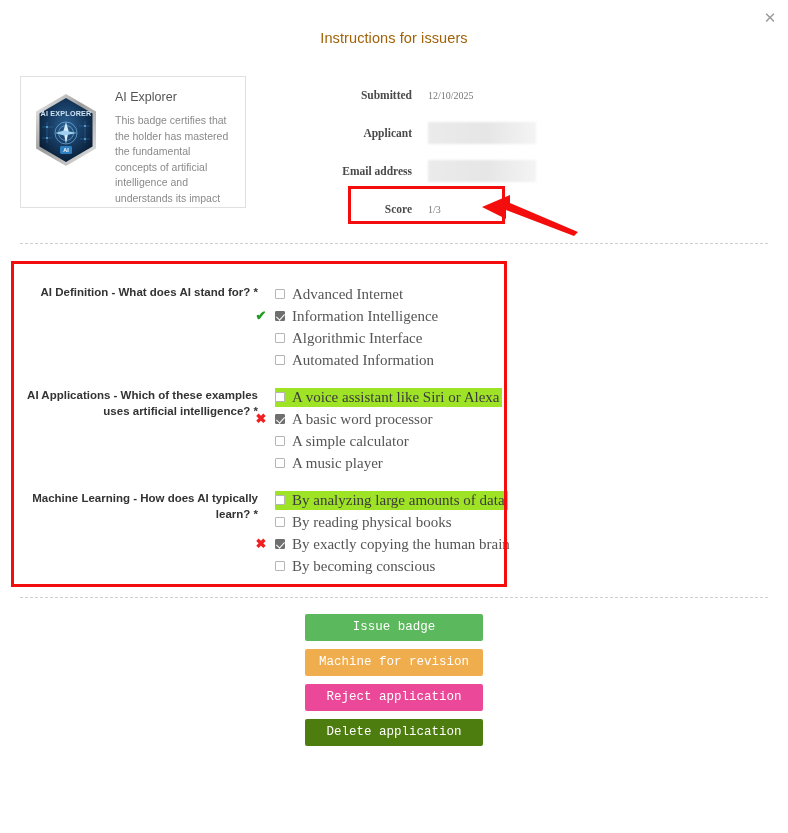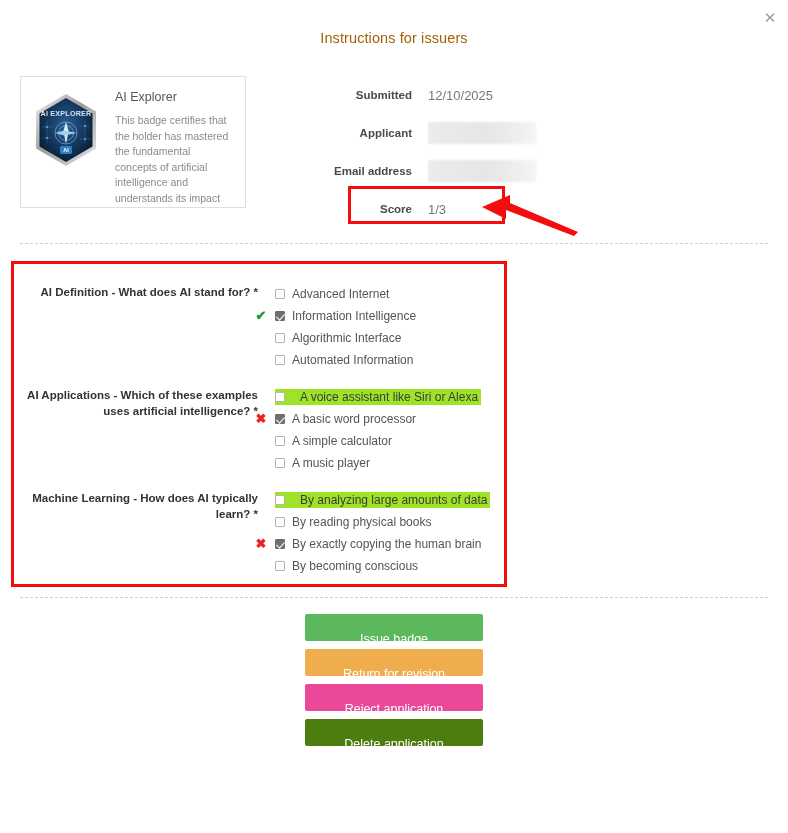--- a/index.html
+++ b/index.html
@@ -81,36 +81,37 @@
     line-height: 15.5px;
     color: #8a8a8a;
     margin: 0;
   }
 
   
   #detail-fields {
     position: absolute;
     left: 300px; top: 0;
     width: 300px;
+    font-family: Liberation Serif, serif;
   }
   .field-row {
     display: flex;
     align-items: center;
     height: 38px;
   }
   .field-label {
     width: 128px;
     text-align: right;
     padding-right: 16px;
     font-size: 11.5px;
     font-weight: bold;
     color: #4a4a4a;
   }
   .field-value {
-    font-size: 13px;
+    font-size: 10px;
     color: #777;
   }
   .field-value.redacted {
     width: 108px; height: 22px;
     background: linear-gradient(90deg,#ebebeb 0%,#e6e6e6 55%,#f4f4f4 100%);
     border-radius: 1px;
     filter: blur(1.1px);
   }
 
   
@@ -185,46 +186,47 @@
   .cbox.checked:after {
     content: "";
     position: absolute;
     left: 2px; top: 0px;
     width: 4px; height: 7px;
     border: solid #fff;
     border-width: 0 1.6px 1.6px 0;
     transform: rotate(42deg);
   }
   .opt-label {
-    font-size: 12px;
+    font-size: 15px;
     color: #555;
     white-space: nowrap;
-  }
-  .opt-box.highlight .opt-label { color: #3b3b3b; margin-left: 8px; }
+    font-family: Liberation Serif, serif;
+  }
+  .opt-box.highlight .opt-label { color: #3b3b3b; }
 
   
   #actions {
     position: absolute;
     top: 614px; left: 0; width: 788px;
     display: flex;
     flex-direction: column;
     align-items: center;
   }
   .action-btn {
     width: 178px; height: 27px;
     margin-bottom: 8px;
     border: 0;
     border-radius: 2px;
     color: #fff;
     font-size: 12.5px;
-    font-family: Liberation Sans, sans-serif;
+    font-family: Liberation Mono, monospace;
     cursor: pointer;
     line-height: 27px;
     text-align: center;
-    padding: 12px;
+    padding: 0;
   }
 
   
   .annot-rect {
     position: absolute;
     border: 3px solid #f40d0d;
     pointer-events: none;
   }
   #annot-score { left: 348px; top: 186px; width: 157px; height: 38px; }
   #annot-questions { left: 11px; top: 261px; width: 496px; height: 326px; }
@@ -406,21 +408,21 @@
             <span class="cbox"></span>
             <span class="opt-label">By becoming conscious</span>
           </label>
         </div>
       </div>
     </div>
   </div>
 
 <div id="actions">
     <button class="action-btn" style="background: rgb(92, 184, 92);">Issue badge</button>
-    <button class="action-btn" style="background: rgb(240, 173, 78);">Return for revision</button>
+    <button class="action-btn" style="background: rgb(240, 173, 78);">Machine for revision</button>
     <button class="action-btn" style="background: #ec4899;">Reject application</button>
     <button class="action-btn" style="background: #4d7c0f;">Delete application</button>
   </div>
 
 <div class="annot-rect" id="annot-score"></div>
 <div class="annot-rect" id="annot-questions"></div>
 <svg id="annot-arrow" viewBox="0 0 110 48">
   <polygon points="12,19 40,7 40,15 108,44 104,48 36,22 36,31" fill="#f40d0d"></polygon>
 </svg>
 

